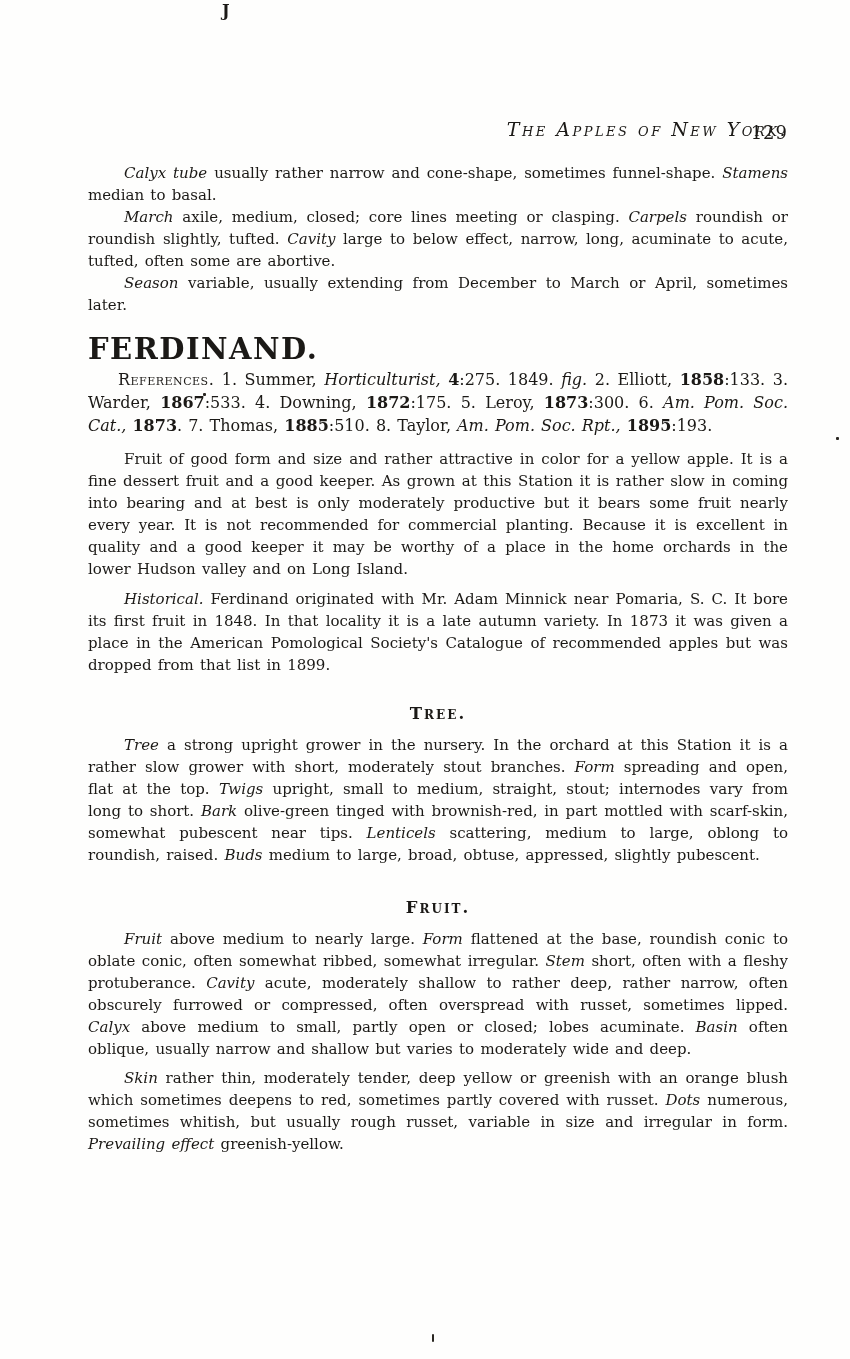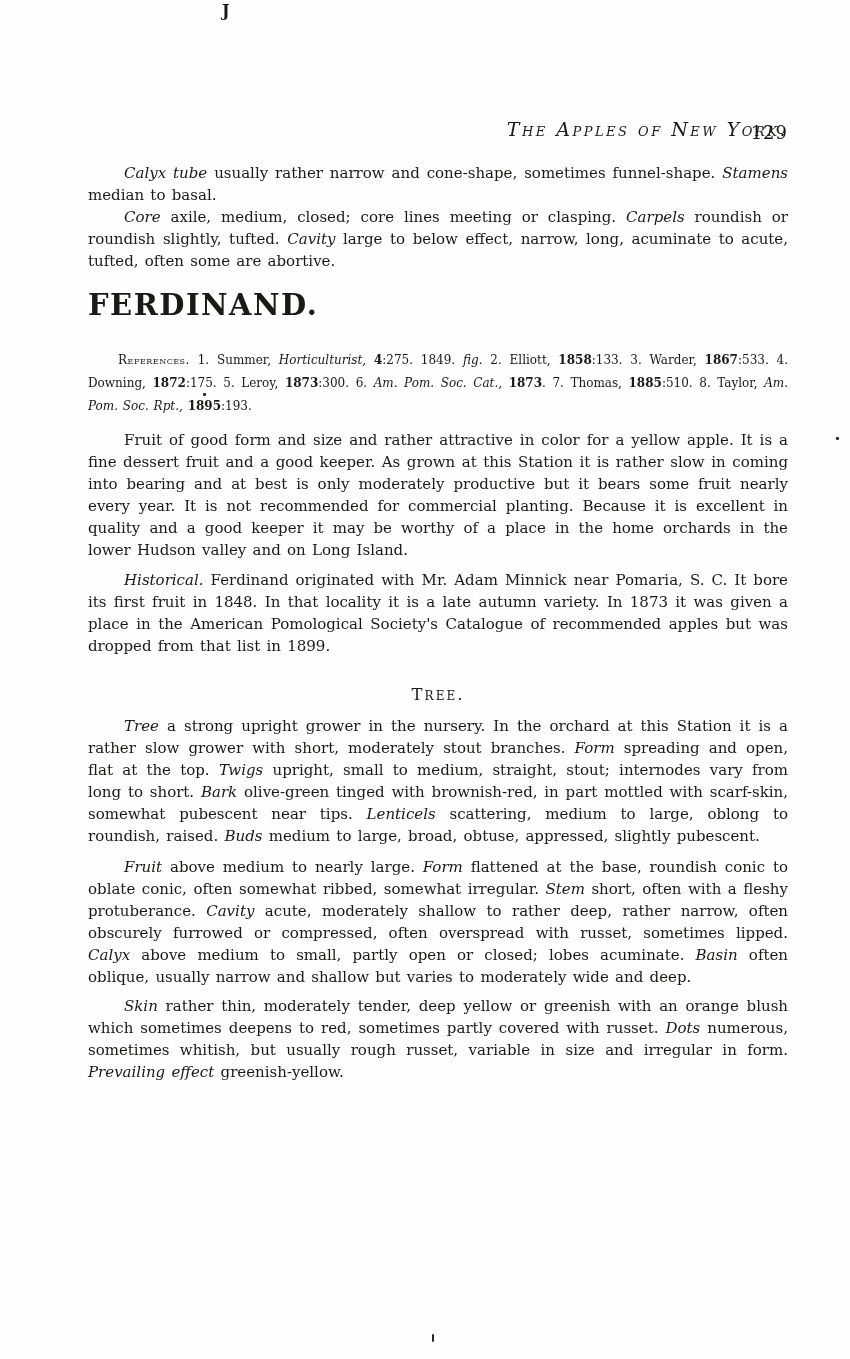--- a/index.html
+++ b/index.html
@@ -28,29 +28,29 @@
   p{margin:0;text-align:justify;}
   .body-txt{font-size:15px;line-height:22px;word-spacing:1.5px;}
   .ind{text-indent:36px;}
   .intro-block{margin-top:16px;}
 
   .variety-title{
     margin-top:17px;text-indent:0;
     font-size:29px;font-weight:bold;letter-spacing:1.5px;line-height:32px;
   }
   .refs{
-    margin-top:28px;font-size:12px;line-height:23px;
+    margin-top:3px;font-size:16px;line-height:23px;
     text-indent:30px;word-spacing:1px;
   }
   .overview{margin-top:11px;}
   .historical{margin-top:8px;}
   .sect-head{
     margin:0;text-align:center;text-indent:0;
     font-size:16.5px;font-variant:small-caps;letter-spacing:2px;line-height:22px;
-    font-weight:normal;
+    font-weight:bold;
   }
   .tree-head{margin-top:27px;}
   .tree-body{margin-top:9px;}
   .fruit-head{margin-top:31px;}
   .fruit-body{margin-top:9px;}
   .skin-body{margin-top:7px;}
 
   .stray-top{position:absolute;left:222px;top:1px;font-size:16px;font-weight:bold;}
   .speck{position:absolute;background:#2a2722;border-radius:1px;}
   .speck-a{left:203px;top:393px;width:3px;height:3px;}
@@ -64,34 +64,36 @@
 
   <span class="stray-top">J</span>
 
   <div class="running-head">
     <span class="rh-title">The Apples of New York.</span>
     <span class="rh-num">129</span>
   </div>
 
   <div class="intro-block">
     <p class="body-txt ind"><span class="it">Calyx tube</span><span> usually rather narrow and cone-shape, sometimes funnel-shape. </span><span class="it">Stamens</span><span> median to basal.</span></p>
-    <p class="body-txt ind"><span class="it">Core</span><span> axile, medium, closed; core lines meeting or clasping. </span><span class="it">Carpels</span><span> roundish or roundish slightly, tufted. </span><span class="it">Cavity</span><span> large to below effect, narrow, long, acuminate to acute, tufted, often some are abortive.</span></p>
+    <p class="body-txt ind"><span class="it">March</span><span> axile, medium, closed; core lines meeting or clasping. </span><span class="it">Carpels</span><span> roundish or roundish slightly, tufted. </span><span class="it">Cavity</span><span> large to below effect, narrow, long, acuminate to acute, tufted, often some are abortive.</span></p>
+    <p class="body-txt ind"><span class="it">Season</span><span> variable, usually extending from December to March or April, sometimes later.</span></p>
   </div>
 
   <p class="variety-title">FERDINAND.</p>
 
   <p class="refs"><span class="sc2">References.</span><span> 1. Summer, </span><span class="it">Horticulturist,</span><span> </span><span class="bd">4</span><span>:275. 1849. </span><span class="it">fig.</span><span> 2. Elliott, </span><span class="bd">1858</span><span>:133. 3. Warder, </span><span class="bd">1867</span><span>:533. 4. Downing, </span><span class="bd">1872</span><span>:175. 5. Leroy, </span><span class="bd">1873</span><span>:300. 6. </span><span class="it">Am. Pom. Soc. Cat.,</span><span> </span><span class="bd">1873</span><span>. 7. Thomas, </span><span class="bd">1885</span><span>:510. 8. Taylor, </span><span class="it">Am. Pom. Soc. Rpt.,</span><span> </span><span class="bd">1895</span><span>:193.</span></p>
 
   <p class="body-txt ind overview"><span>Fruit of good form and size and rather attractive in color for a yellow apple. It is a fine dessert fruit and a good keeper. As grown at this Station it is rather slow in coming into bearing and at best is only moderately productive but it bears some fruit nearly every year. It is not recommended for commercial planting. Because it is excellent in quality and a good keeper it may be worthy of a place in the home orchards in the lower Hudson valley and on Long Island.</span></p>
 
   <p class="body-txt ind historical"><span class="it">Historical.</span><span> Ferdinand originated with Mr. Adam Minnick near Pomaria, S. C. It bore its first fruit in 1848. In that locality it is a late autumn variety. In 1873 it was given a place in the American Pomological Society's Catalogue of recommended apples but was dropped from that list in 1899.</span></p>
 
   <h3 class="sect-head tree-head">Tree.</h3>
   <p class="body-txt ind tree-body"><span class="it">Tree</span><span> a strong upright grower in the nursery. In the orchard at this Station it is a rather slow grower with short, moderately stout branches. </span><span class="it">Form</span><span> spreading and open, flat at the top. </span><span class="it">Twigs</span><span> upright, small to medium, straight, stout; internodes vary from long to short. </span><span class="it">Bark</span><span> olive-green tinged with brownish-red, in part mottled with scarf-skin, somewhat pubescent near tips. </span><span class="it">Lenticels</span><span> scattering, medium to large, oblong to roundish, raised. </span><span class="it">Buds</span><span> medium to large, broad, obtuse, appressed, slightly pubescent.</span></p>
 
+  <h3 class="sect-head fruit-head">Fruit.</h3>
   <p class="body-txt ind fruit-body"><span class="it">Fruit</span><span> above medium to nearly large. </span><span class="it">Form</span><span> flattened at the base, roundish conic to oblate conic, often somewhat ribbed, somewhat irregular. </span><span class="it">Stem</span><span> short, often with a fleshy protuberance. </span><span class="it">Cavity</span><span> acute, moderately shallow to rather deep, rather narrow, often obscurely furrowed or compressed, often overspread with russet, sometimes lipped. </span><span class="it">Calyx</span><span> above medium to small, partly open or closed; lobes acuminate. </span><span class="it">Basin</span><span> often oblique, usually narrow and shallow but varies to moderately wide and deep.</span></p>
   <p class="body-txt ind skin-body"><span class="it">Skin</span><span> rather thin, moderately tender, deep yellow or greenish with an orange blush which sometimes deepens to red, sometimes partly covered with russet. </span><span class="it">Dots</span><span> numerous, sometimes whitish, but usually rough russet, variable in size and irregular in form. </span><span class="it">Prevailing effect</span><span> greenish-yellow.</span></p>
 
   <div class="speck speck-a"></div>
   <div class="speck speck-b"></div>
   <div class="speck speck-c"></div>
 
 </div>
 
 </body></html>

